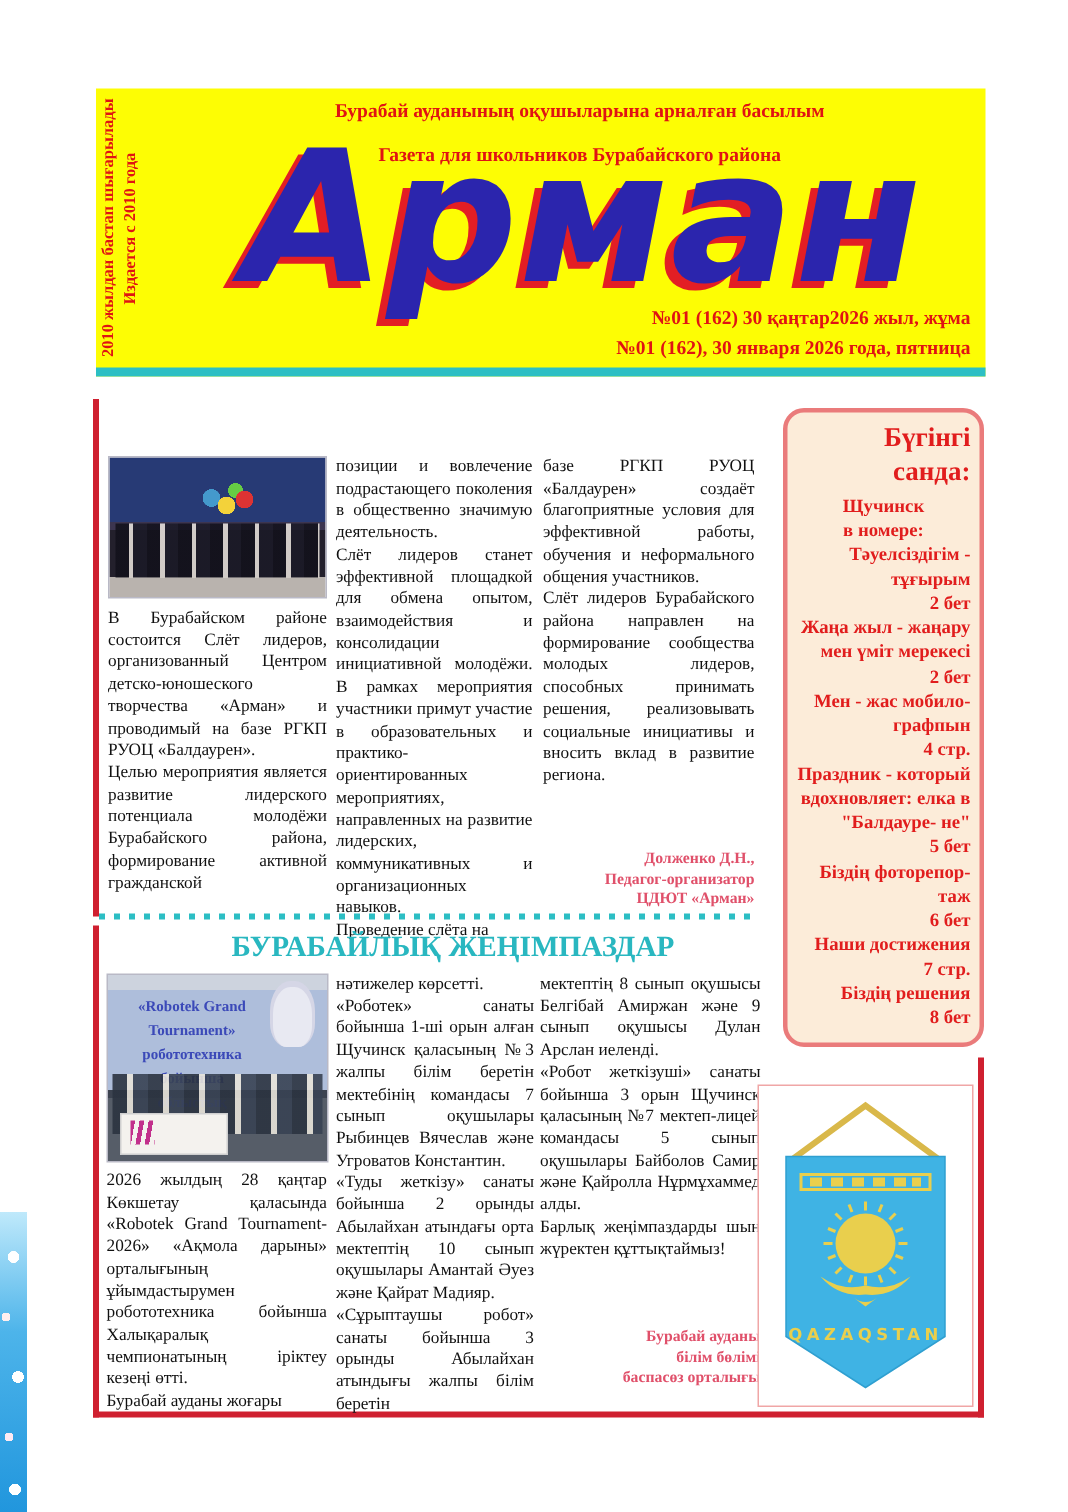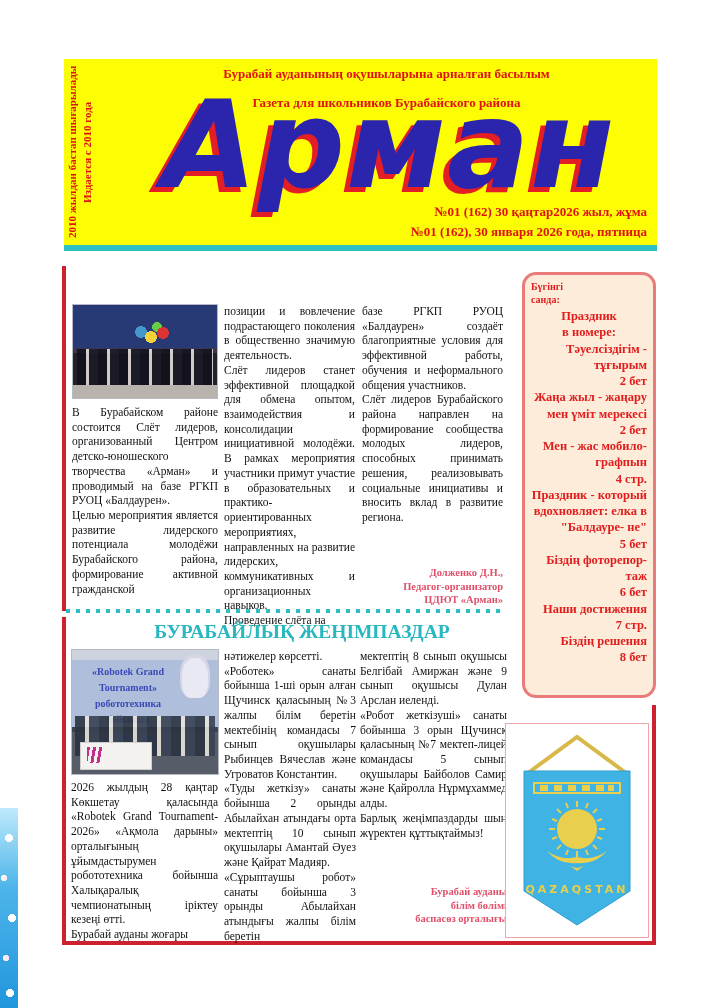--- a/index.html
+++ b/index.html
@@ -45,21 +45,21 @@
   #a1-col2{left:158px;top:38px;width:131px;}
   #a1-col3{left:296px;top:38px;width:141px;}
   .byline{position:absolute;text-align:right;color:#e0506a;font-weight:bold;
           font-size:10.5px;line-height:1.3;white-space:pre-line;}
   #a1-byline{left:296px;top:300px;width:141px;}
 
   
   #toc{position:absolute;left:522px;top:272px;width:134px;height:426px;box-sizing:border-box;
        background:#fcecd9;border:3px solid #ea7b7b;border-radius:14px;padding:5px 6px;
        color:#e11d1d;font-weight:bold;font-size:12.5px;line-height:1.3;}
-  #toc-title{text-align:left;font-size:10px;white-space:pre-line;}
+  #toc-title{text-align:right;font-size:18px;white-space:pre-line;}
   #toc-subtitle{text-align:center;margin-top:2px;white-space:pre-line;}
   .toc-item{text-align:right;}
   .toc-page{text-align:right;}
 
   
   #dotted-sep{position:absolute;left:66px;top:609px;width:438px;height:4px;
       background:repeating-linear-gradient(90deg,#2cbec4 0 4px,transparent 4px 10px);}
 
   
   #article2{position:absolute;left:62px;top:617px;width:594px;height:328px;box-sizing:border-box;
@@ -127,21 +127,21 @@
     <div class="col" id="a1-col3">базе РГКП РУОЦ «Балдаурен» создаёт благоприятные условия для эффективной работы, обучения и неформального общения участников.
 Слёт лидеров Бурабайского района направлен на формирование сообщества молодых лидеров, способных принимать решения, реализовывать социальные инициативы и вносить вклад в развитие региона.</div>
     <div class="byline" id="a1-byline">Долженко Д.Н.,
 Педагог-организатор
 ЦДЮТ «Арман»</div>
   </div>
 
   <div id="toc">
     <div id="toc-title">Бүгінгі
 санда:</div>
-    <div id="toc-subtitle">Праздник
+    <div id="toc-subtitle">Щучинск
 в номере:</div>
     <div class="toc-item">Тәуелсіздігім - тұғырым</div>
     <div class="toc-page">2  бет</div>
     <div class="toc-item">Жаңа жыл - жаңару мен үміт мерекесі</div>
     <div class="toc-page">2 бет</div>
     <div class="toc-item">Мен - жас мобило- графпын</div>
     <div class="toc-page">4  стр.</div>
     <div class="toc-item">Праздник - который вдохновляет: елка в "Балдауре- не"</div>
     <div class="toc-page">5 бет</div>
     <div class="toc-item">Біздің фоторепор- таж</div>

